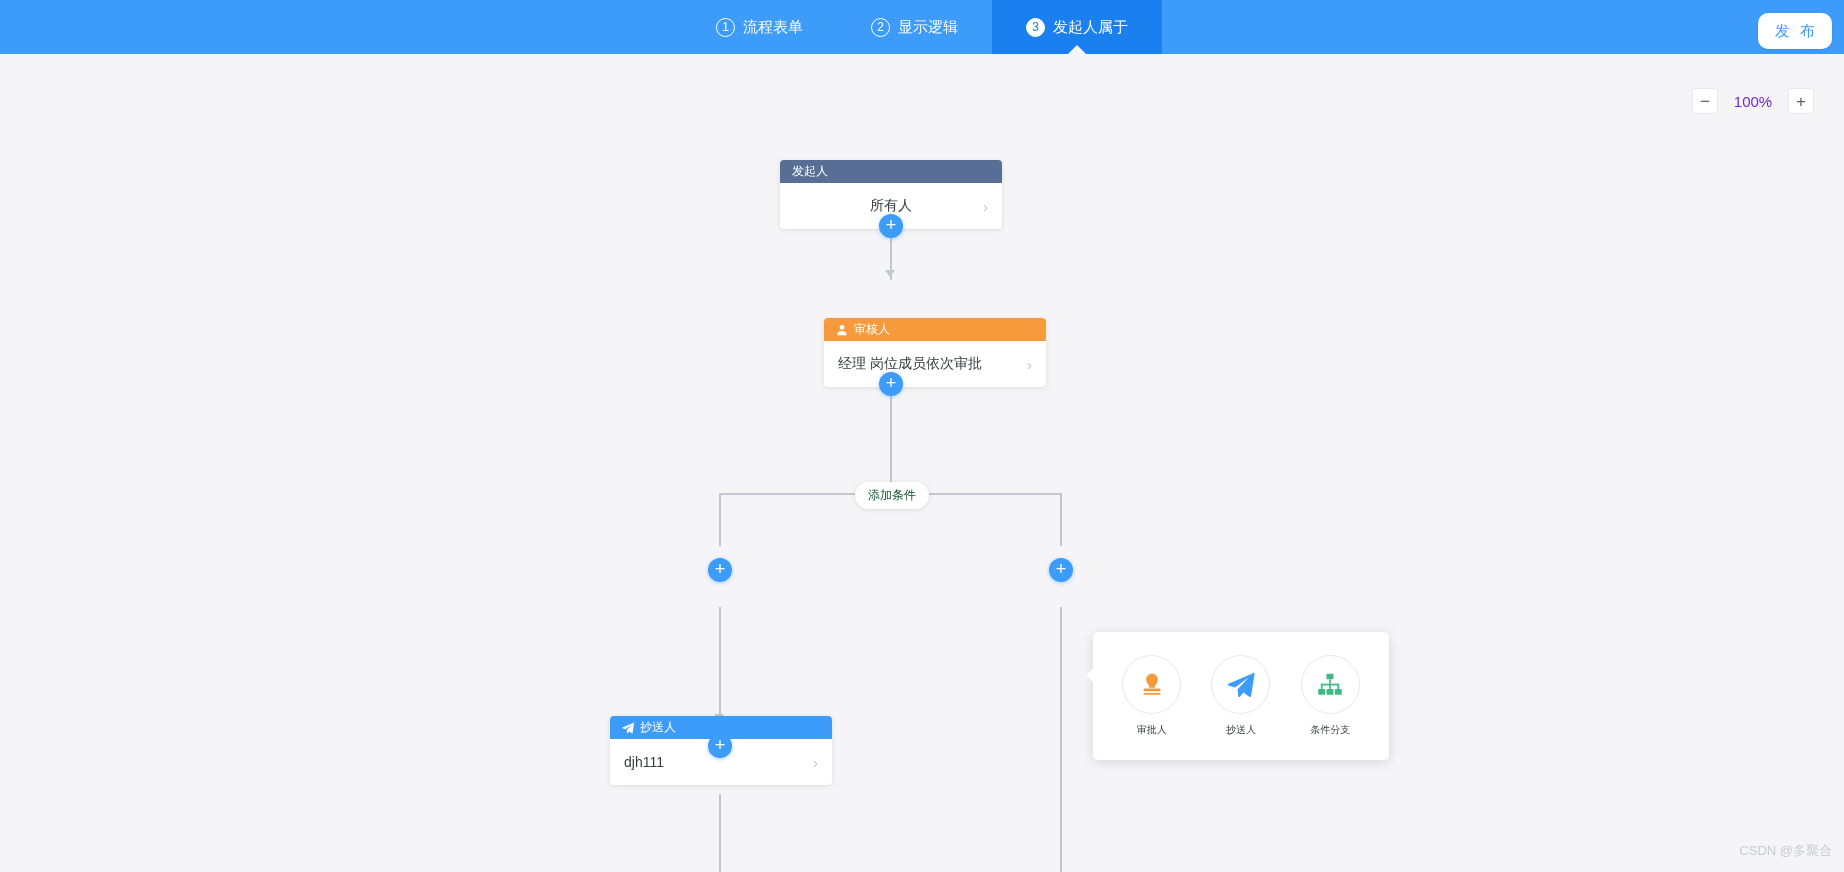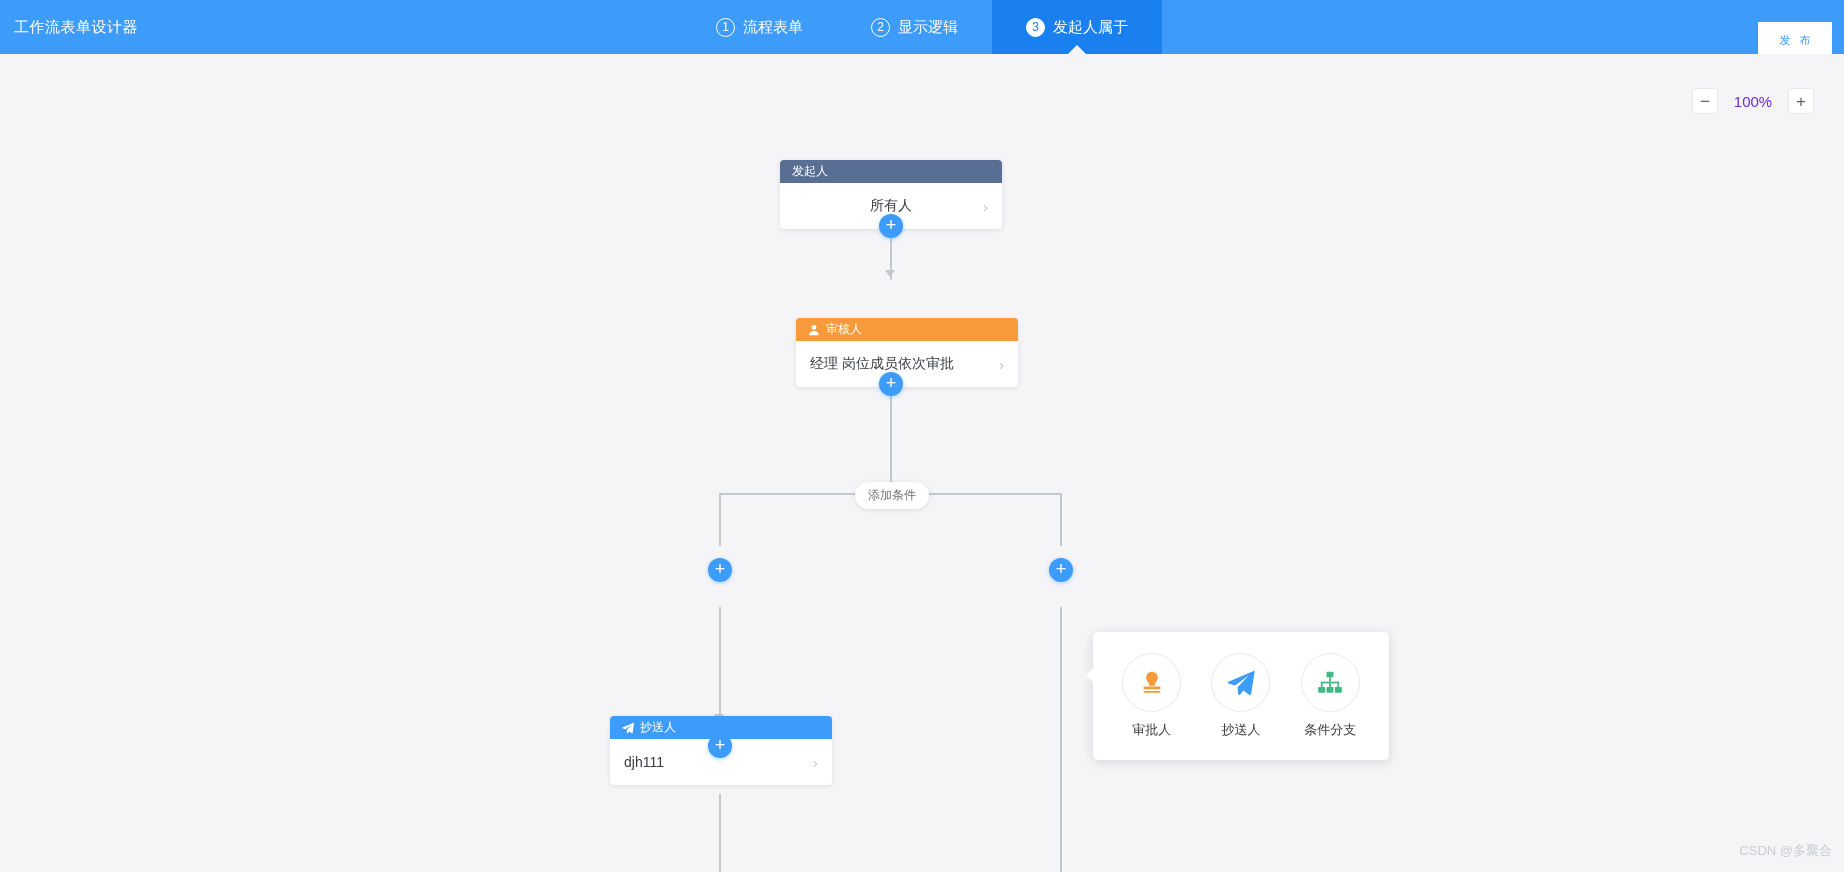--- a/index.html
+++ b/index.html
@@ -49,25 +49,25 @@
     width: 19px; height: 19px; border-radius: 50%;
     border: 1.5px solid #ffffff;
     display: inline-flex; align-items: center; justify-content: center;
     font-size: 12px; line-height: 1;
     flex: 0 0 auto;
   }
   .step.active .step-num {
     background: #ffffff; color: #1a80ef; border-color: #ffffff;
   }
   .publish-btn {
-    position: absolute; right: 12px; top: 22px;
+    position: absolute; right: 12px; top: 13px;
     width: 74px; height: 36px;
     background: #ffffff; color: #3d9bfa;
-    border: none; border-radius: 0;
-    font-size: 11px; letter-spacing: 3px; text-indent: 3px;
+    border: none; border-radius: 10px;
+    font-size: 15px; letter-spacing: 3px; text-indent: 3px;
     font-family: inherit;
     cursor: pointer;
     box-shadow: 0 1px 2px rgba(0,0,0,.08);
   }
 
   
   .canvas {
     position: absolute; left: 0; top: 54px;
     width: 1844px; height: 818px;
     background: #f5f5f7;
@@ -173,21 +173,21 @@
     box-shadow: 0 1px 4px rgba(61,155,250,.45);
   }
   .plus span { display: block; margin-top: -2px; font-weight: 300; }
 
   
   .add-cond {
     position: absolute;
     padding: 5px 13px;
     background: #ffffff;
     border-radius: 14px;
-    color: #737373; font-size: 12px;
+    color: #14532d; font-size: 12px;
     box-shadow: 0 1px 5px rgba(0,0,0,.10);
     cursor: pointer;
     z-index: 10;
     white-space: nowrap;
   }
 
   
   .popup {
     position: absolute;
     left: 1093px; top: 578px;
@@ -210,35 +210,34 @@
     display: flex; flex-direction: column; align-items: center; gap: 9px;
     cursor: pointer;
   }
   .popup-circle {
     width: 59px; height: 59px; border-radius: 50%;
     border: 1px solid #e6e8ea;
     display: flex; align-items: center; justify-content: center;
     background: #ffffff;
   }
   .popup-circle svg { width: 28px; height: 28px; display: block; }
-  .popup-label { font-size: 13px; color: #3a3c41; }
+  .popup-label { font-size: 10px; color: #3a3c41; }
 
   
   .watermark {
     position: absolute; right: 12px; bottom: 12px;
     color: #c9cbcf; font-size: 13px;
     z-index: 2;
     user-select: none;
   }
 </style>
 </head>
 <body>
 
 <div class="topbar">
-  <div class="app-title">工作流表单设计器</div>
 
   <div class="steps">
     <div class="step">
       <span class="step-num">1</span>
       <span>流程表单</span>
     </div>
     <div class="step">
       <span class="step-num">2</span>
       <span>显示逻辑</span>
     </div>
@@ -280,21 +279,21 @@
   <div class="node" style="left:780px; top:106px;">
     <div class="node-head head-initiator">
       <span>发起人</span>
     </div>
     <div class="node-body centered">
       <span>所有人</span>
       <span class="chev">›</span>
     </div>
   </div>
 
-  <div class="node" style="left:796px; top:264px;">
+  <div class="node" style="left:824px; top:264px;">
     <div class="node-head head-approver">
       <span class="mini-icon">
         <svg viewBox="0 0 16 16">
             <circle cx="8" cy="4.6" r="3.2" fill="#fff"></circle>
             <path d="M1.6 15c0-3.6 2.9-5.6 6.4-5.6s6.4 2 6.4 5.6z" fill="#fff"></path>
           </svg>
       </span>
       <span>审核人</span>
     </div>
     <div class="node-body">

